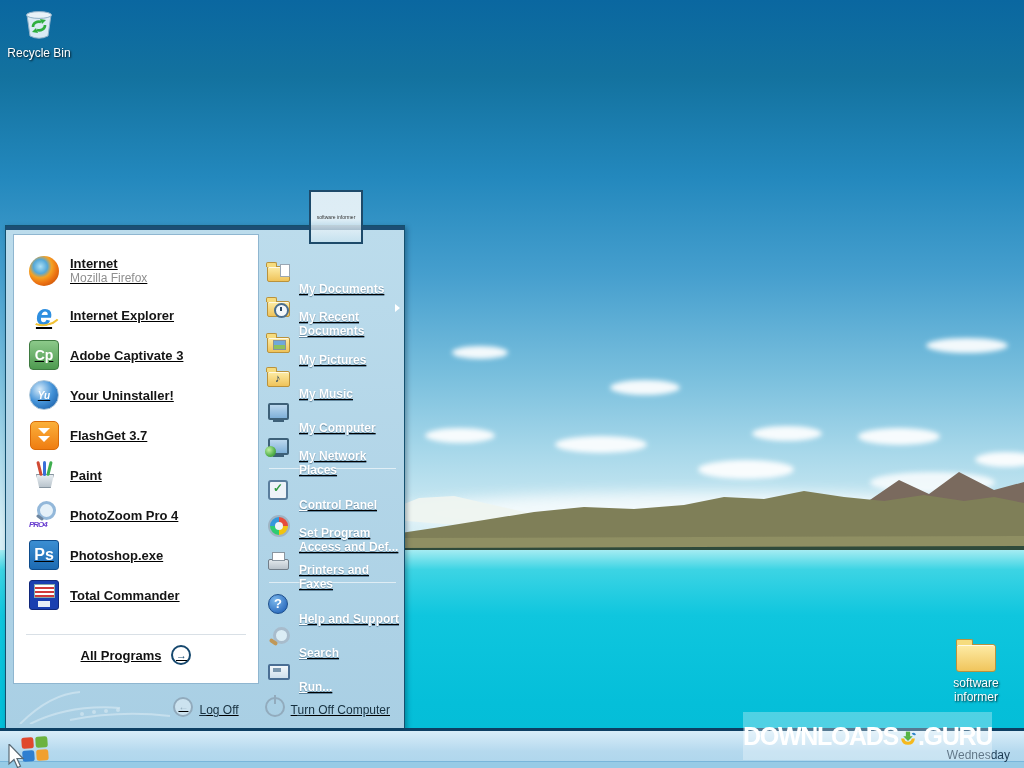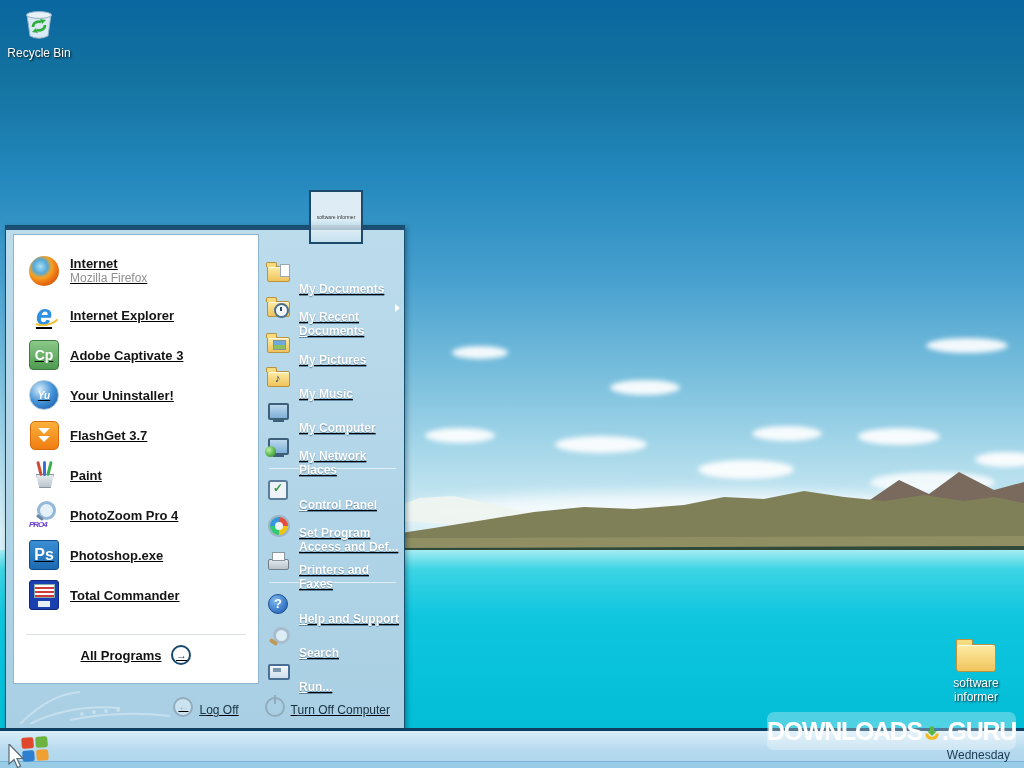--- a/index.html
+++ b/index.html
@@ -168,22 +168,22 @@
   
   .taskbar{position:absolute;left:0;top:728px;width:1024px;height:40px;z-index:15;
        border-top:3px solid #0d3f63;box-sizing:border-box;
        background:linear-gradient(#d8edf8,#b5d9ee 55%,#add5ec);}
   .taskbar .bottom-strip{position:absolute;left:0;bottom:0;width:100%;height:6px;
        background:#97cbe6;border-top:1px solid #7ab6da;}
   .start-flag{position:absolute;left:20px;top:4px;}
   .tray-day{position:absolute;right:14px;top:17px;font-size:12px;color:#1c3a52;}
 
   
-  .watermark{position:absolute;left:767px;top:712px;width:249px;height:38px;z-index:30;
-       background:rgba(255,255,255,.30);display:flex;align-items:center;justify-content:center;border-radius:7px;}
+  .watermark{position:absolute;left:743px;top:712px;width:249px;height:48px;z-index:30;
+       background:rgba(255,255,255,.30);display:flex;align-items:center;justify-content:center;}
   .watermark b{font-size:25px;font-weight:900;color:#fff;letter-spacing:-1.3px;line-height:1;}
   .wm-icon{margin:0 1px;position:relative;top:3px;}
 
   .cursor{position:absolute;z-index:40;}
 </style>
 </head>
 <body>
 
 <div class="desktop">
   <div class="sky"></div>

